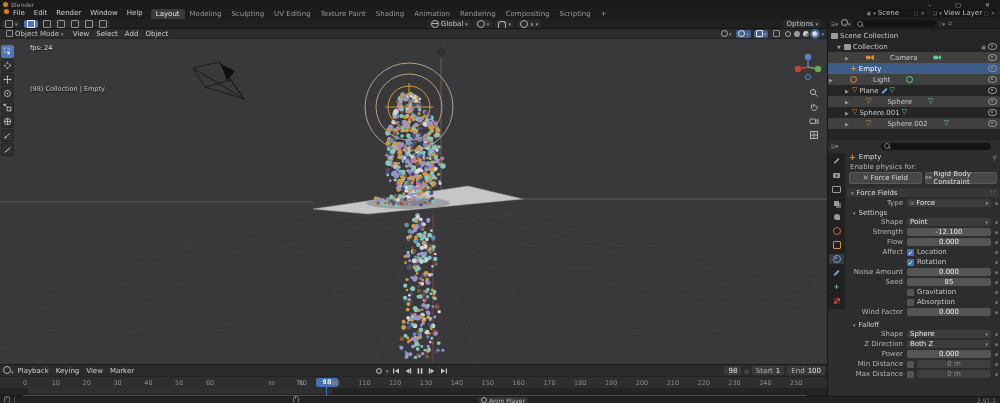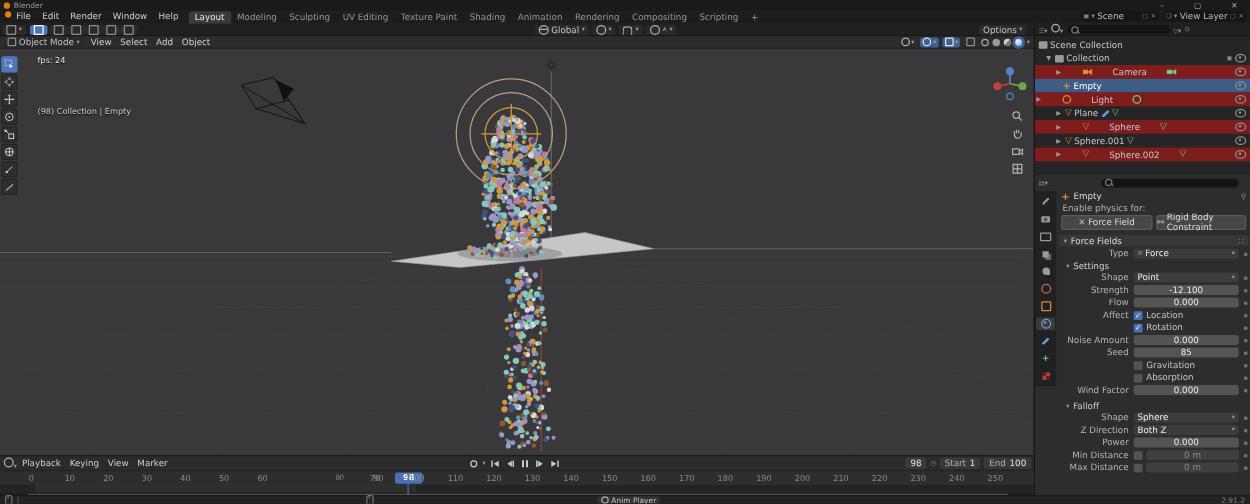--- a/index.html
+++ b/index.html
@@ -38,21 +38,21 @@
   .circ{width:6px;height:6px;border:1px solid #b0b0b0;border-radius:50%;display:inline-block;}
   
   .outliner-header{left:827px;top:19px;width:173px;height:10px;background:#202020;display:flex;align-items:center;
                    gap:3px;padding:0 3px;box-sizing:border-box;border-bottom:1px solid #161616;border-left:1px solid #161616;}
   .searchbox{flex:1;height:7px;background:#141414;border-radius:4px;display:flex;align-items:center;padding:0 3px;gap:2px;max-width:76px;}
   .lens{width:4px;height:4px;border:1px solid #777;border-radius:50%;position:relative;display:inline-block;}
   .lens:after{content:"";position:absolute;left:3px;top:3px;width:3px;border-top:1px solid #777;transform:rotate(45deg);}
   .outliner{left:827px;top:29px;width:173px;height:111px;background:#252525;border-left:1px solid #161616;
             box-sizing:border-box;padding-top:1px;}
   .orow{display:flex;align-items:center;height:11px;gap:2px;padding-right:3px;color:#c8c8c8;}
-  .orow.alt{background:#7f1d1d;gap:16px;}
+  .orow.alt{background:#404040;gap:16px;}
   .orow.sel{background:#3d5c88;color:#fff;}
   .arr{width:6px;font-size:5px;color:#999;text-align:center;flex:0 0 auto;}
   .oi{flex:0 0 auto;display:inline-block;}
   .oi-coll{width:7px;height:6px;background:#9a9a9a;border-radius:1px;}
   .oi-cam{width:8px;height:7px;background:#d98d3e;clip-path:polygon(0 25%,55% 25%,55% 45%,100% 10%,100% 90%,55% 55%,55% 75%,0 75%);}
   .oi-cam.data{background:#6ecb8a;}
   .oi-empty{color:#d98d3e;font-weight:bold;font-size:8px;line-height:7px;}
   .oi-light{width:5px;height:5px;border:1px solid #d98d3e;border-radius:50%;position:relative;}
   .oi-light.data{border-color:#6ecb8a;}
   .oi-mesh{color:#d98d3e;font-size:7px;line-height:7px;}

